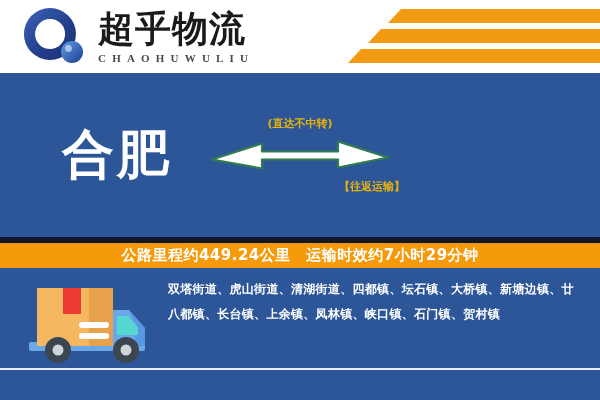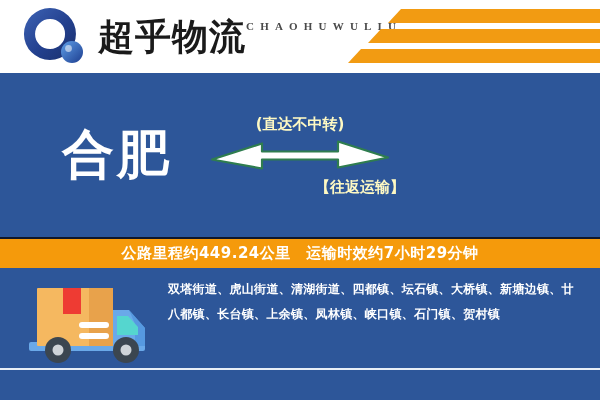--- a/index.html
+++ b/index.html
@@ -37,21 +37,21 @@
   }
   .logo-mark {
     width: 68px;
     height: 62px;
     position: relative;
     flex: 0 0 auto;
   }
   .brand-text {
     margin-left: 8px;
     display: flex;
-    flex-direction: row;
+    flex-direction: column;
     justify-content: center;
   }
   .brand-cn {
     font-family: "DejaVu Sans", "Liberation Sans", sans-serif;
     font-size: 36px;
     font-weight: bold;
     color: #1a1a1a;
     line-height: 40px;
     letter-spacing: 1px;
     white-space: nowrap;
@@ -109,44 +109,44 @@
   .route-mid {
     position: absolute;
     left: 50%;
     top: 50%;
     transform: translate(-50%, -50%);
     width: 210px;
     text-align: center;
   }
   .route-note {
     font-family: "DejaVu Sans", "Liberation Sans", sans-serif;
-    font-size: 15px;
-    font-weight: bold;
-    color: #fef9c3;
+    font-size: 11px;
+    font-weight: bold;
+    color: #eab308;
     line-height: 20px;
     white-space: nowrap;
   }
   .route-note.top { margin-bottom: 4px; }
   .route-note.bottom { margin-top: 5px; text-align: right; }
   .arrow-wrap {
     width: 180px;
     height: 34px;
     margin: 0 auto;
   }
   .arrow-wrap svg { display: block; width: 180px; height: 34px; }
 
   
   .infobar {
     position: absolute;
     left: 0;
     top: 237px;
     width: 600px;
     height: 31px;
     background: #f59a0b;
-    border-top: 2px solid #0f172a;
+    border-top: 6px solid #0f172a;
     box-sizing: border-box;
     display: flex;
     align-items: center;
     justify-content: center;
   }
   .infobar-text {
     font-family: "DejaVu Sans", "Liberation Sans", sans-serif;
     font-size: 15px;
     font-weight: bold;
     color: #ffffff;

